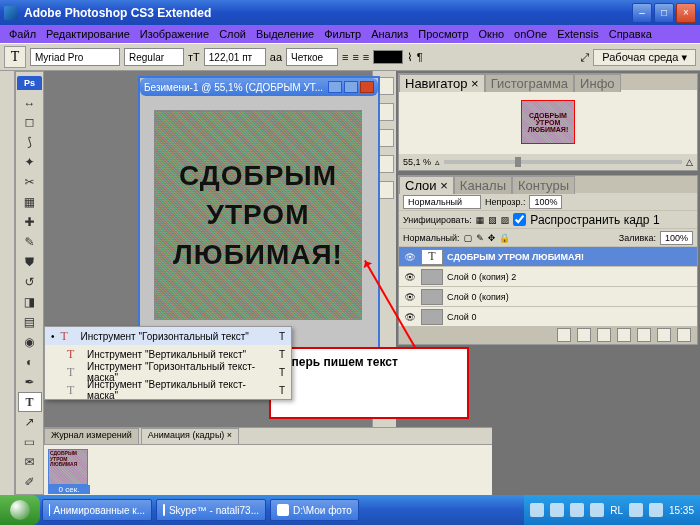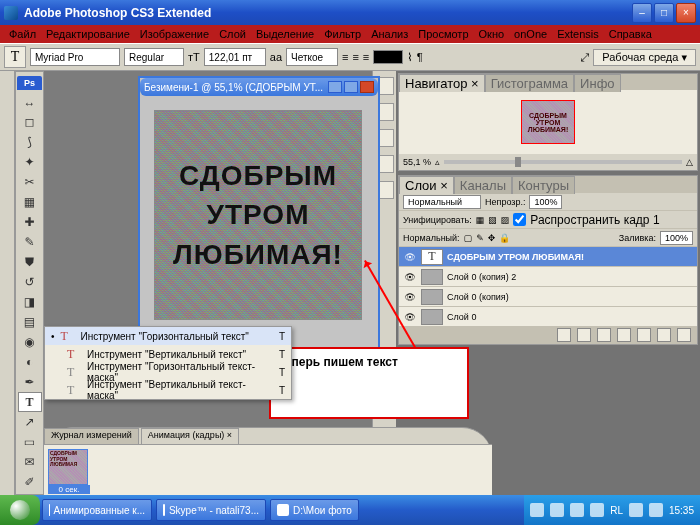--- a/index.html
+++ b/index.html
@@ -2,21 +2,21 @@
 <html><head>
 <meta charset="utf-8">
 <style>
   * { box-sizing: border-box; margin: 0; padding: 0; font-family: Tahoma, Arial, sans-serif; }
   body { width: 700px; height: 525px; overflow: hidden; background: #fff; font-size: 11px; }
   .xp-titlebar { height: 25px; background: linear-gradient(#3b77dd,#1e4fc6 50%,#1c48b5); color: #fff; display: flex; align-items: center; padding: 0 4px; }
   .xp-titlebar .icon { width: 14px; height: 14px; background: linear-gradient(135deg,#3b8dd8,#0a4b8f); margin-right: 6px; border-radius: 2px; }
   .xp-titlebar .title { font-weight: bold; font-size: 12px; flex: 1; }
   .win-btn { width: 20px; height: 20px; background: linear-gradient(#7fa8e6,#2a5cd0); border: 1px solid #1c48b5; border-radius: 2px; margin-left: 2px; color:#fff; display:flex; align-items:center; justify-content:center; font-size:10px; }
   .win-btn.close { background: linear-gradient(#f1846a,#d44828); border-color:#a32e13; }
-  .menubar { height: 18px; background: #b91c1c; display: flex; align-items: center; padding: 0 4px; font-size: 11px; }
+  .menubar { height: 18px; background: #8b5cf6; display: flex; align-items: center; padding: 0 4px; font-size: 11px; }
   .menubar span { padding: 0 5px; }
   .optbar { height: 28px; background: #d6d3c7; border-top:1px solid #fff; border-bottom:1px solid #999; display:flex; align-items:center; padding:0 4px; gap:4px; }
   .optbar .field { height: 18px; background:#fff; border:1px solid #888; padding:0 4px; display:flex; align-items:center; font-size:10px; }
   .optbar .t-icon { width:22px; height:22px; border:1px solid #999; background:#efece0; display:flex; align-items:center; justify-content:center; font-family:Georgia,serif; font-size:14px; }
   .optbar .swatch { width:30px; height:14px; border:1px solid #888; background:#000; }
   .workarea { position:absolute; top:71px; left:0; right:0; bottom:30px; display:flex; background:#737373; }
   .tool-col { width:15px; background:#d6d3c7; border-right:1px solid #999; }
   .toolbox { width:29px; background:#d6d3c7; border:1px solid #999; display:flex; flex-direction:column; align-items:center; padding-top:4px; }
   .ps-header { width:25px; height:14px; background:#2a5cd0; color:#fff; font-size:9px; font-weight:bold; display:flex; align-items:center; justify-content:center; border-radius:2px 2px 0 0; margin-bottom:2px;}
   .tool { width:24px; height:20px; display:flex; align-items:center; justify-content:center; font-size:12px; color:#333; border:1px solid transparent; }
@@ -36,21 +36,21 @@
     display:flex; flex-direction:column; align-items:center; justify-content:center; font-family:Arial; font-weight:bold; color:#111; }
   .doc-canvas .line{ font-size:28px; letter-spacing:1px; line-height:1.4; }
   .arrow { position:absolute; top:190px; left:320px; width:2px; height:110px; background:red; transform:rotate(-30deg); transform-origin:top left; }
   .arrow::after{content:""; position:absolute; top:-4px; left:-4px; border:5px solid transparent; border-bottom-color:red;}
   .callout { position:absolute; top:276px; left:225px; width:200px; height:72px; background:#fff; border:2px solid #d00; padding:6px 8px; font-size:12px; font-weight:bold; }
   .flyout { position:absolute; top:255px; left:0; width:248px; background:#efece0; border:1px solid #999; box-shadow:2px 2px 4px rgba(0,0,0,.3); }
   .flyout .row{ display:flex; align-items:center; height:18px; padding:0 6px; font-size:10px; gap:6px;}
   .flyout .row .ic{width:14px; font-family:Georgia,serif; font-size:12px; color:#b44;}
   .flyout .row .lbl{flex:1;}
   .flyout .row.sel{ background:#d9e4f7; }
-  .anim-strip { position:absolute; bottom:0; left:44px; right:208px; height:68px; background:#d6d3c7; border-top:1px solid #999;border-radius:30px; }
+  .anim-strip { position:absolute; bottom:0; left:44px; right:208px; height:68px; background:#d6d3c7; border-top:1px solid #999; }
   .anim-tabs{ height:16px; display:flex; font-size:9px; }
   .anim-tabs .tab{ padding:1px 6px; background:#c4c0b2; border:1px solid #999; border-bottom:none; margin-right:2px;}
   .anim-tabs .tab.act{background:#d6d3c7;}
   .anim-body{ height:52px; background:#efece0; border-top:1px solid #999; display:flex; align-items:flex-start; padding:4px;}
   .frame{ width:42px; }
   .frame .thumb{ width:40px; height:36px; border:1px solid #4a82e0; background:
      repeating-linear-gradient(45deg, rgba(200,100,200,.4) 0 1px, transparent 1px 2px),#aaa;
      font-size:5px; color:#400; font-weight:bold; padding:1px; line-height:1.1;}
   .frame .ft{ font-size:8px; background:#4a82e0; color:#fff; text-align:center;}
   .dock { width:24px; background:#d6d3c7; border-left:1px solid #999; display:flex; flex-direction:column; align-items:center; padding-top:6px; gap:8px;}

